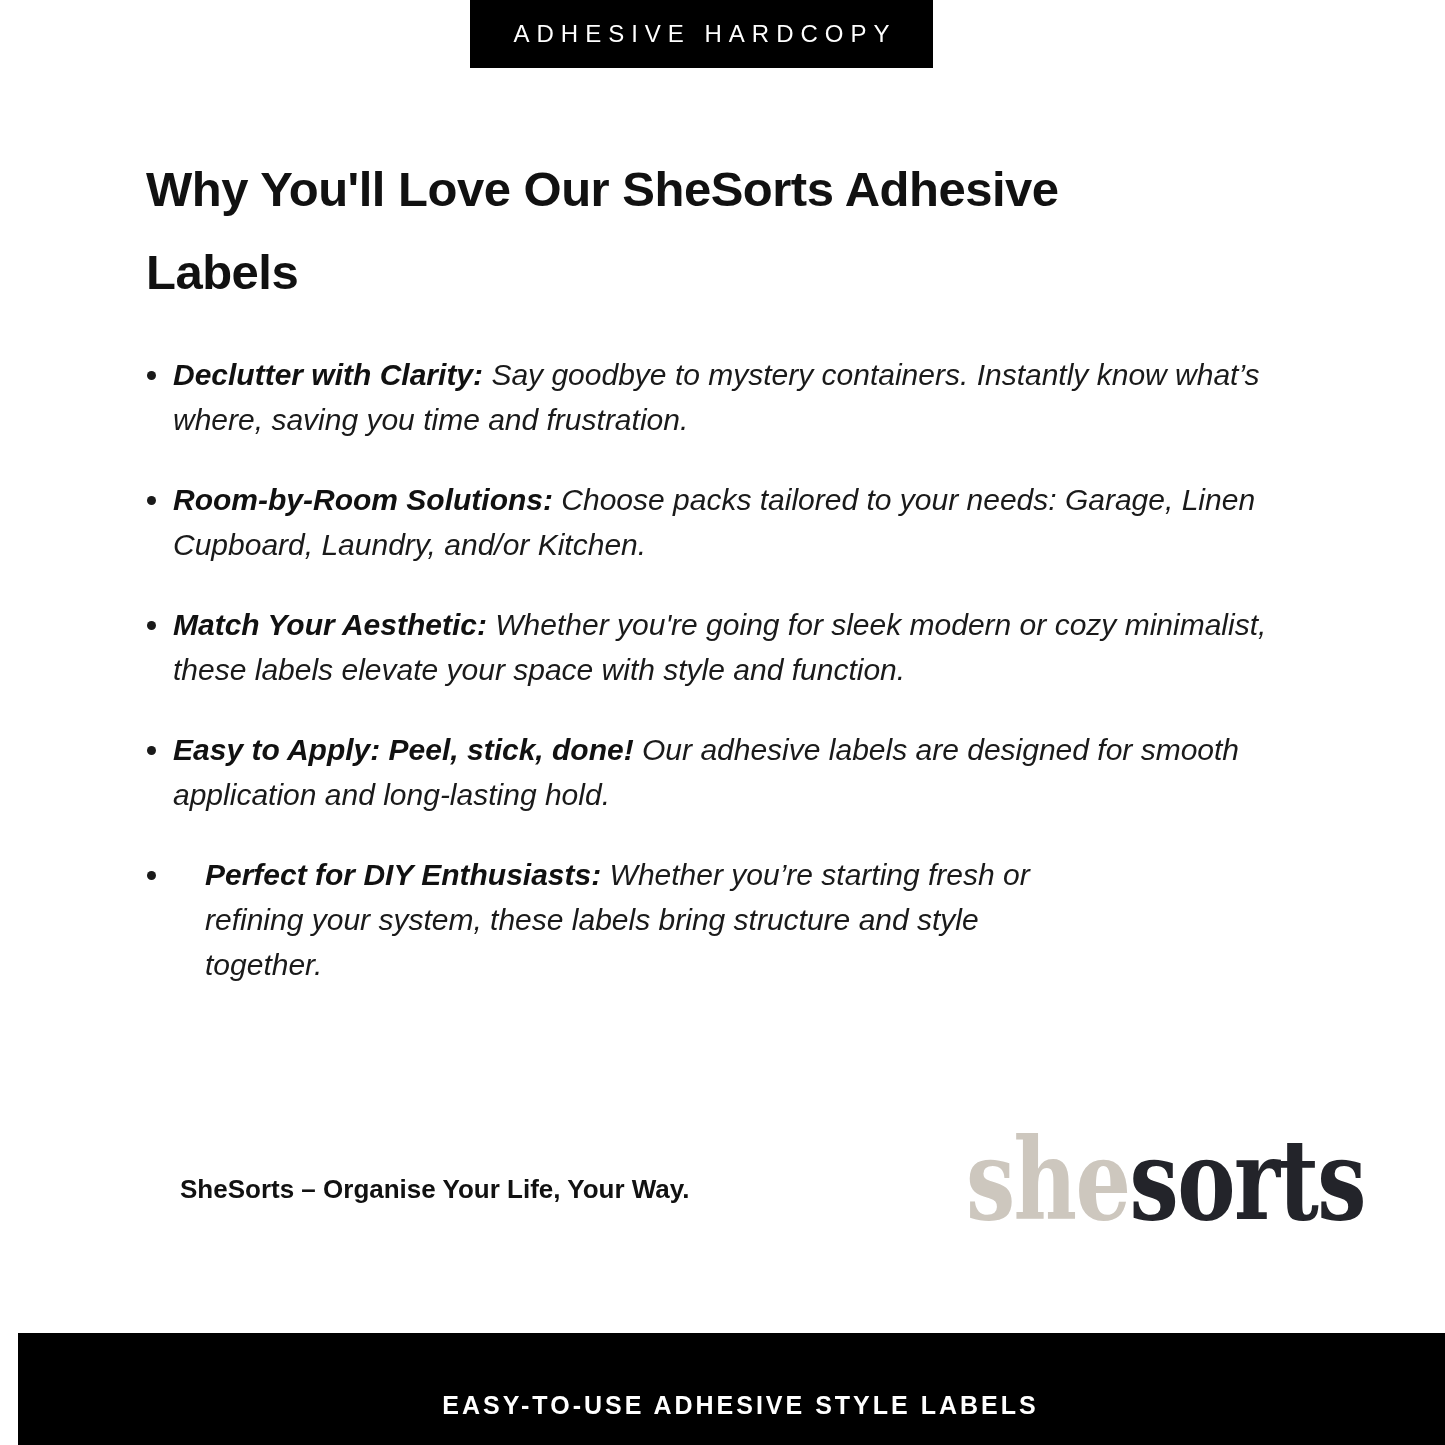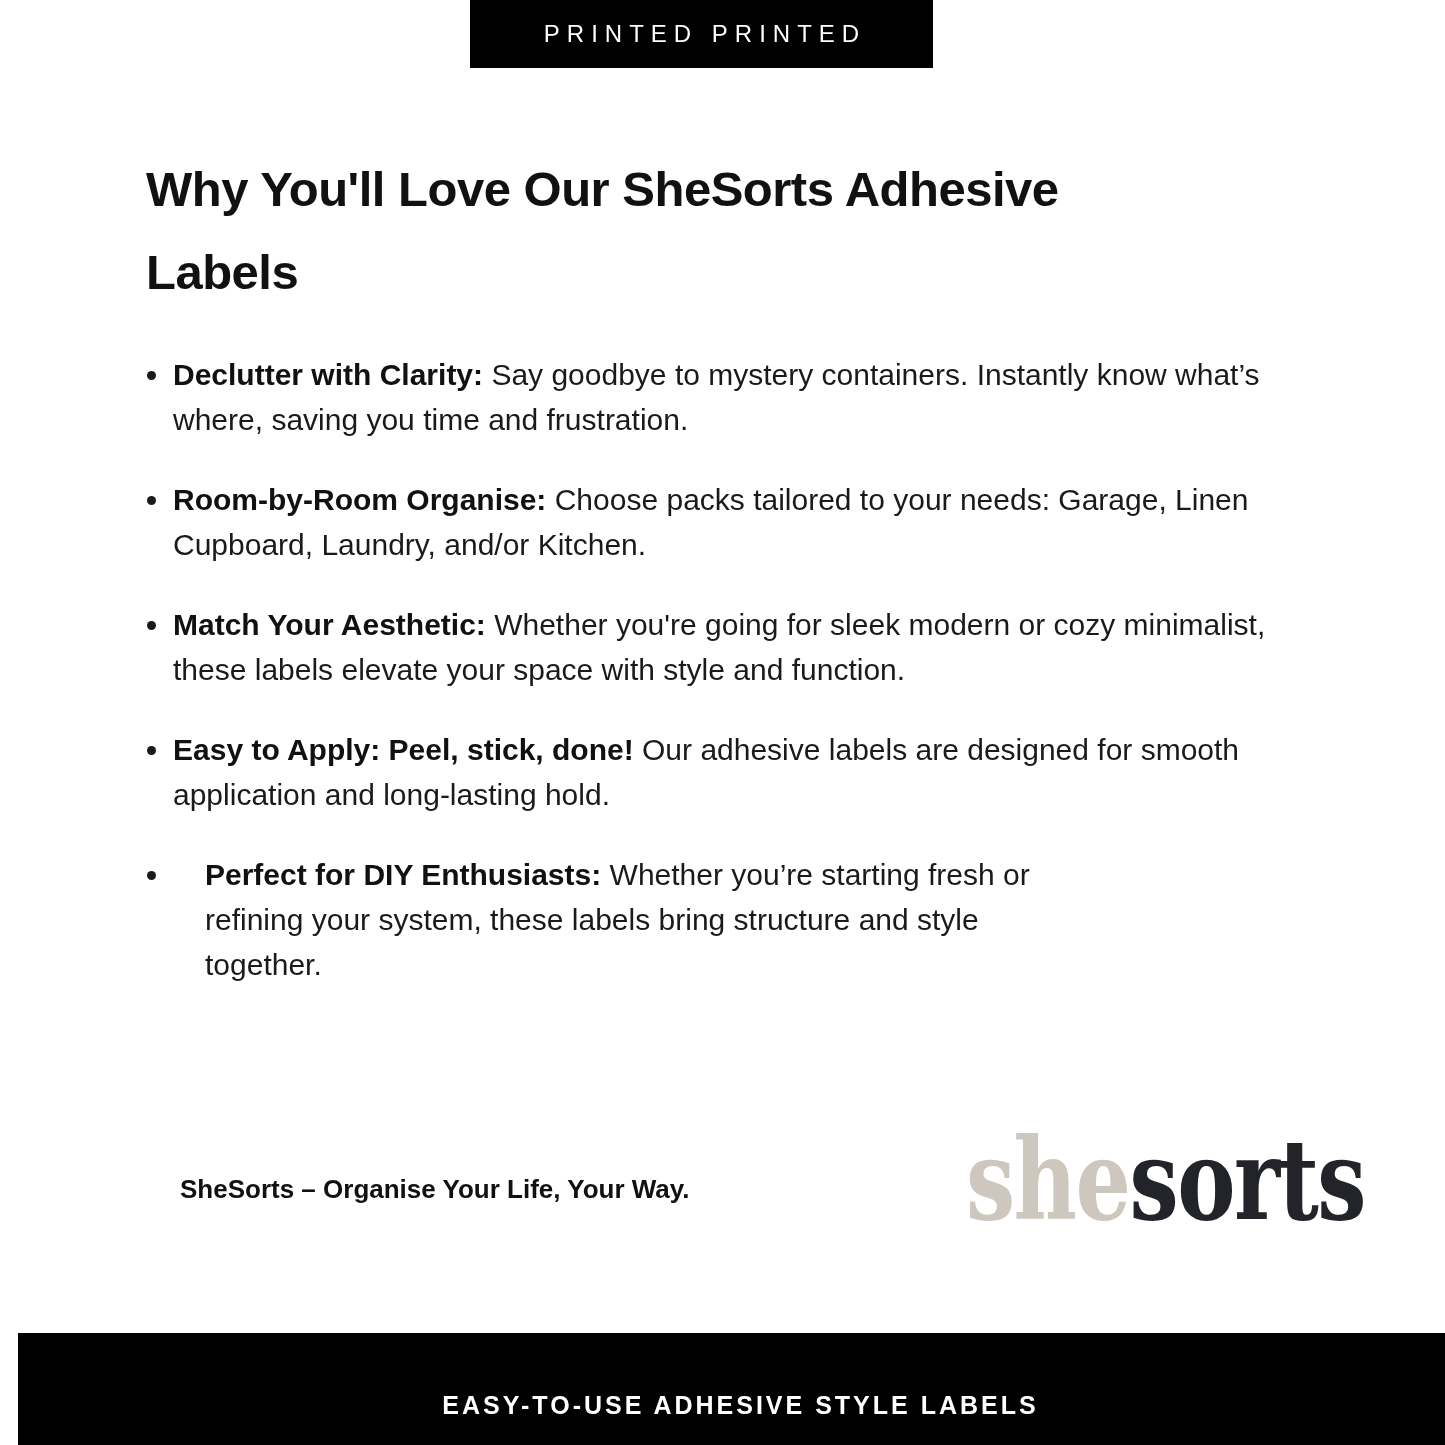--- a/index.html
+++ b/index.html
@@ -44,20 +44,21 @@
     width: 1172px;
     margin: 0; padding: 0;
     list-style: none;
   }
   .benefits li {
     position: relative;
     padding-left: 27px;
     margin-bottom: 35px;
     font-size: 30px;
     line-height: 45px;
+    font-style: italic;
   }
   .benefits li::before {
     content: "";
     position: absolute;
     left: 1px; top: 19px;
     width: 9px; height: 9px;
     border-radius: 50%;
     background: #1a1a1a;
   }
   .benefits .li-text { margin: 0; }
@@ -100,31 +101,31 @@
     letter-spacing: 3px;
     white-space: nowrap;
   }
 </style>
 </head>
 <body>
 
 <div class="canvas">
 
   <div class="top-banner">
-    <span class="banner-label">PRINTED PRINTED</span>
+    <span class="banner-label">ADHESIVE HARDCOPY</span>
   </div>
 
   <h1 class="title">Why You'll Love Our SheSorts Adhesive Labels</h1>
 
   <ul class="benefits">
     <li>
       <p class="li-text"><span class="b">Declutter with Clarity:</span> <span>Say goodbye to mystery containers. Instantly know what’s where, saving you time and frustration.</span></p>
     </li>
     <li>
-      <p class="li-text"><span class="b">Room-by-Room Organise:</span> <span>Choose packs tailored to your needs: Garage, Linen Cupboard, Laundry, and/or Kitchen.</span></p>
+      <p class="li-text"><span class="b">Room-by-Room Solutions:</span> <span>Choose packs tailored to your needs: Garage, Linen Cupboard, Laundry, and/or Kitchen.</span></p>
     </li>
     <li>
       <p class="li-text"><span class="b">Match Your Aesthetic:</span> <span>Whether you're going for sleek modern or cozy minimalist, these labels elevate your space with style and function.</span></p>
     </li>
     <li>
       <p class="li-text"><span class="b">Easy to Apply: Peel, stick, done!</span> <span>Our adhesive labels are designed for smooth application and long-lasting hold.</span></p>
     </li>
     <li>
       <p class="li-text narrow"><span class="b">Perfect for DIY Enthusiasts:</span> <span>Whether you’re starting fresh or refining your system, these labels bring structure and style together.</span></p>
     </li>

